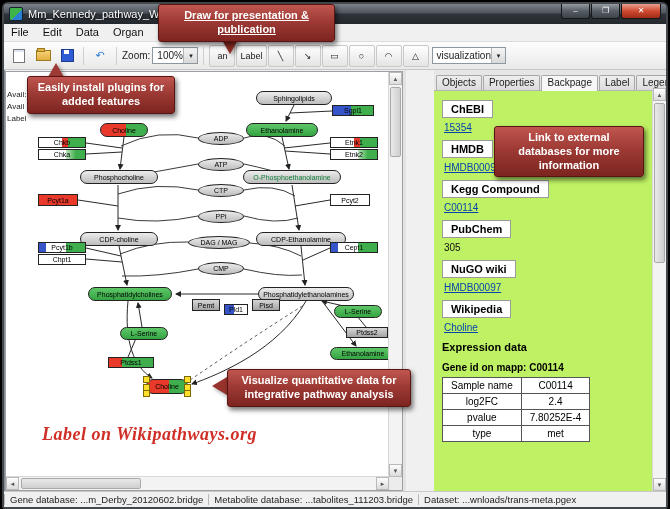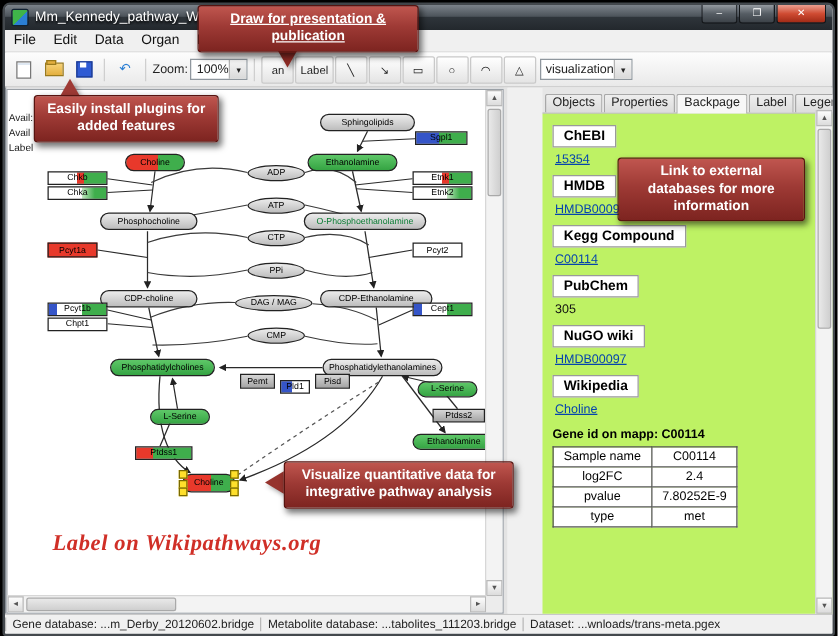--- a/index.html
+++ b/index.html
@@ -288,34 +288,35 @@
     <div class="sidebar">
       <div class="tabs">
           <div class="tab">Objects</div>
           <div class="tab">Properties</div>
           <div class="tab active">Backpage</div>
           <div class="tab">Label</div>
           <div class="tab">Legend</div>
         </div>
       <div class="bp">
         <div><div class="bp-header">ChEBI</div><div class="bp-link">15354</div><div class="bp-header">HMDB</div><div class="bp-link">HMDB00097</div><div class="bp-header">Kegg Compound</div><div class="bp-link">C00114</div><div class="bp-header">PubChem</div><div class="bp-plain">305</div><div class="bp-header">NuGO wiki</div><div class="bp-link">HMDB00097</div><div class="bp-header">Wikipedia</div><div class="bp-link">Choline</div></div>
+        <div class="bp-exp-title">Expression data</div>
         <div class="bp-geneid">Gene id on mapp: C00114</div>
         <table class="bp-table">
             <tbody>
               <tr>
                 <td>Sample name</td>
                 <td>C00114</td>
               </tr>
               <tr>
                 <td>log2FC</td>
                 <td>2.4</td>
               </tr>
               <tr>
                 <td>pvalue</td>
-                <td>7.80252E-9</td>
+                <td>7.80252E-4</td>
               </tr>
               <tr>
                 <td>type</td>
                 <td>met</td>
               </tr>
             </tbody>
           </table>
       </div>
       <div class="side-scroll">
         <span class="sb-btn" style="top:0;left:0;">▲</span>

